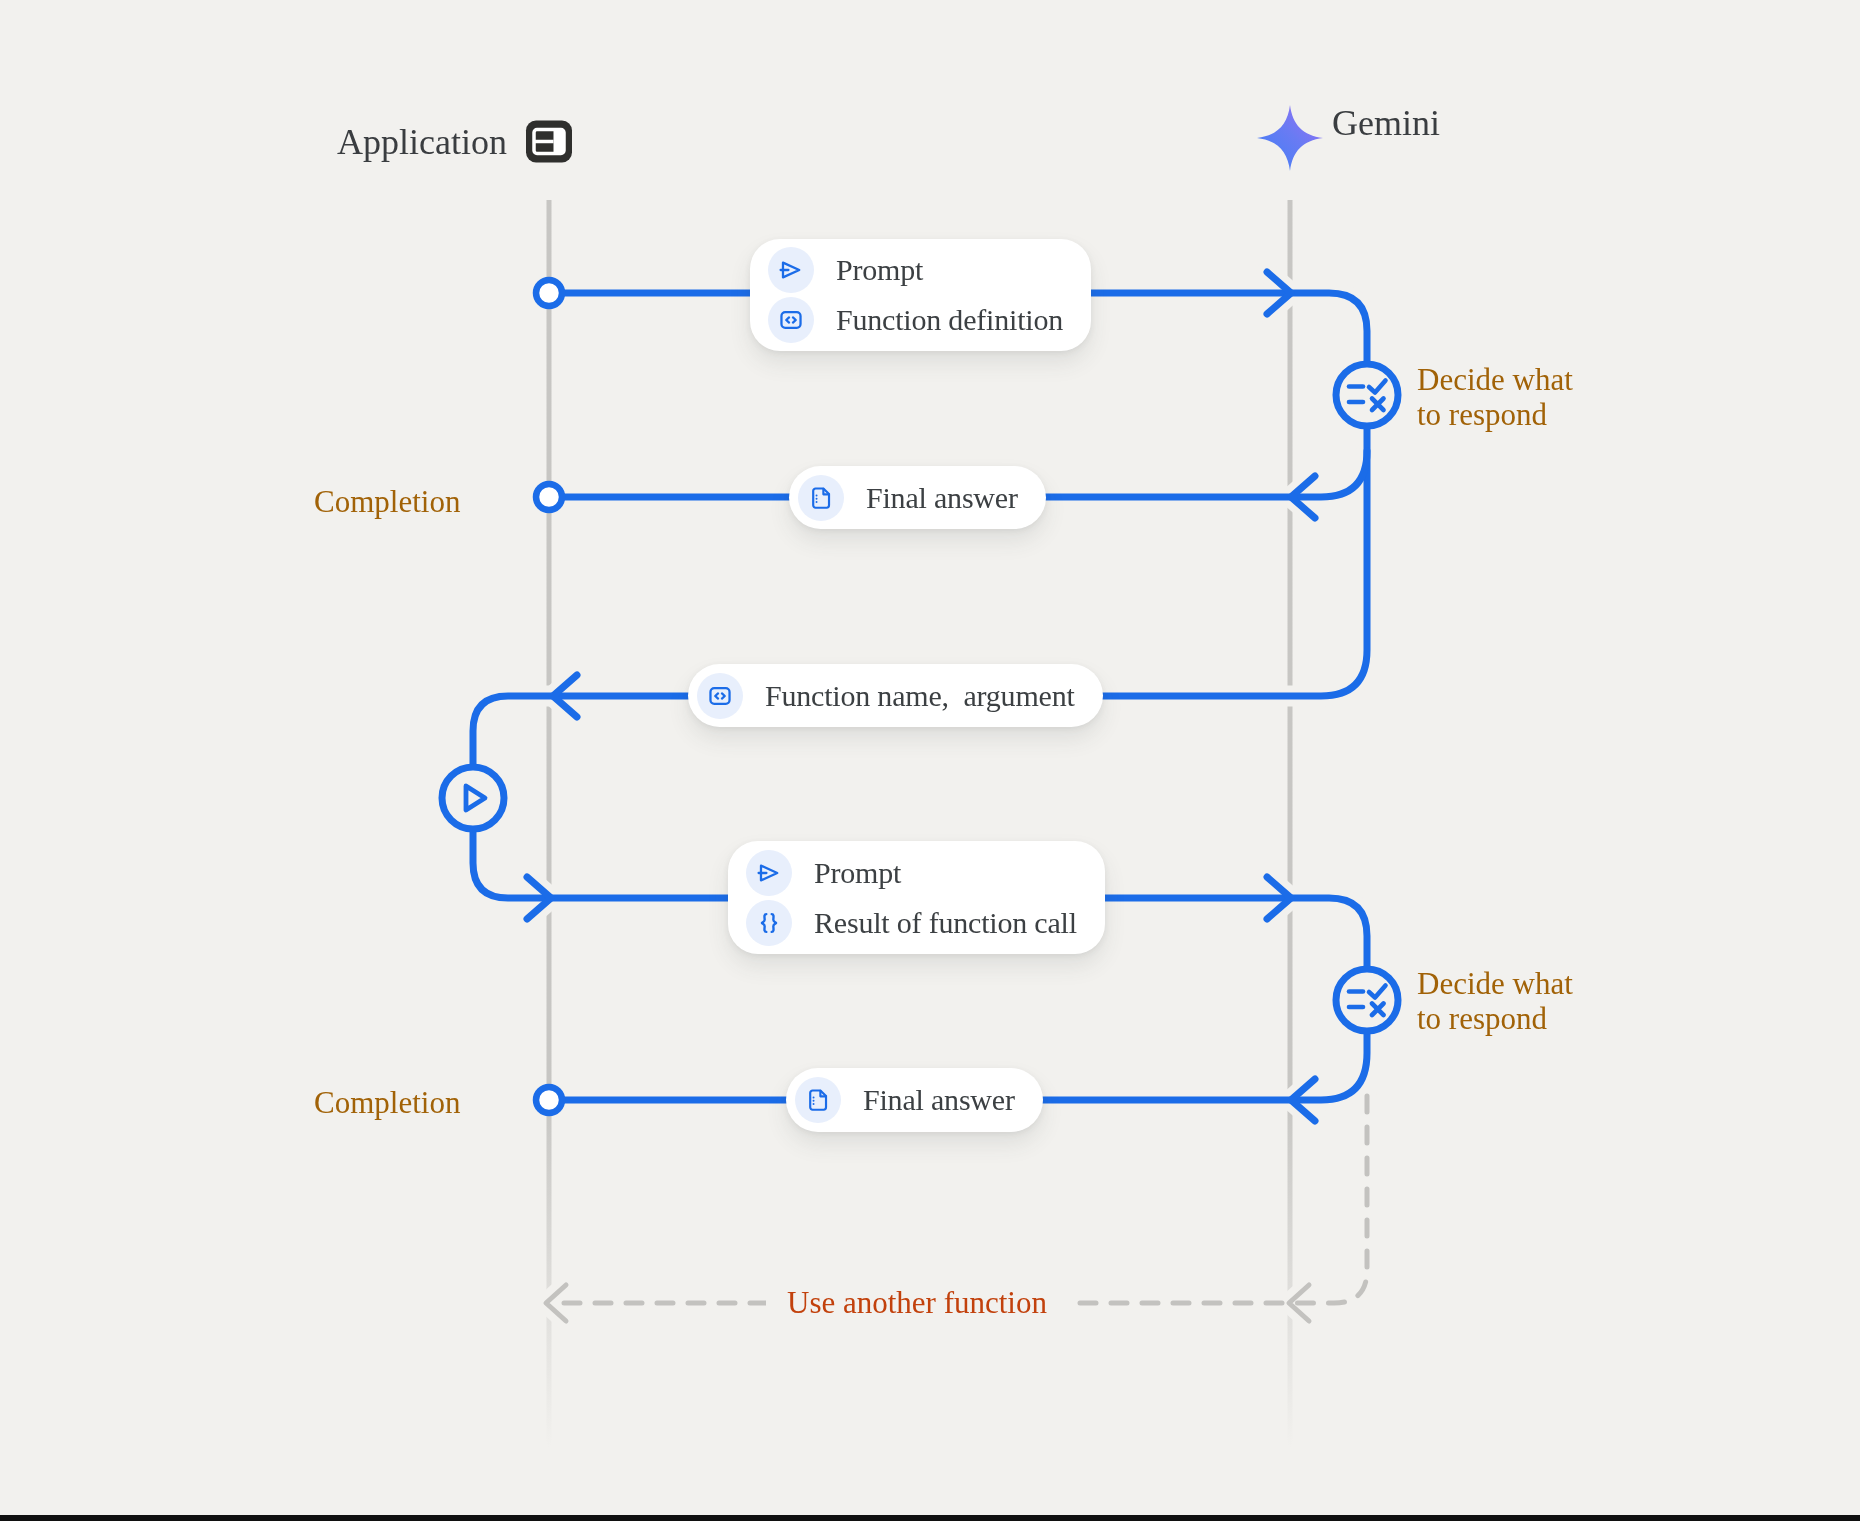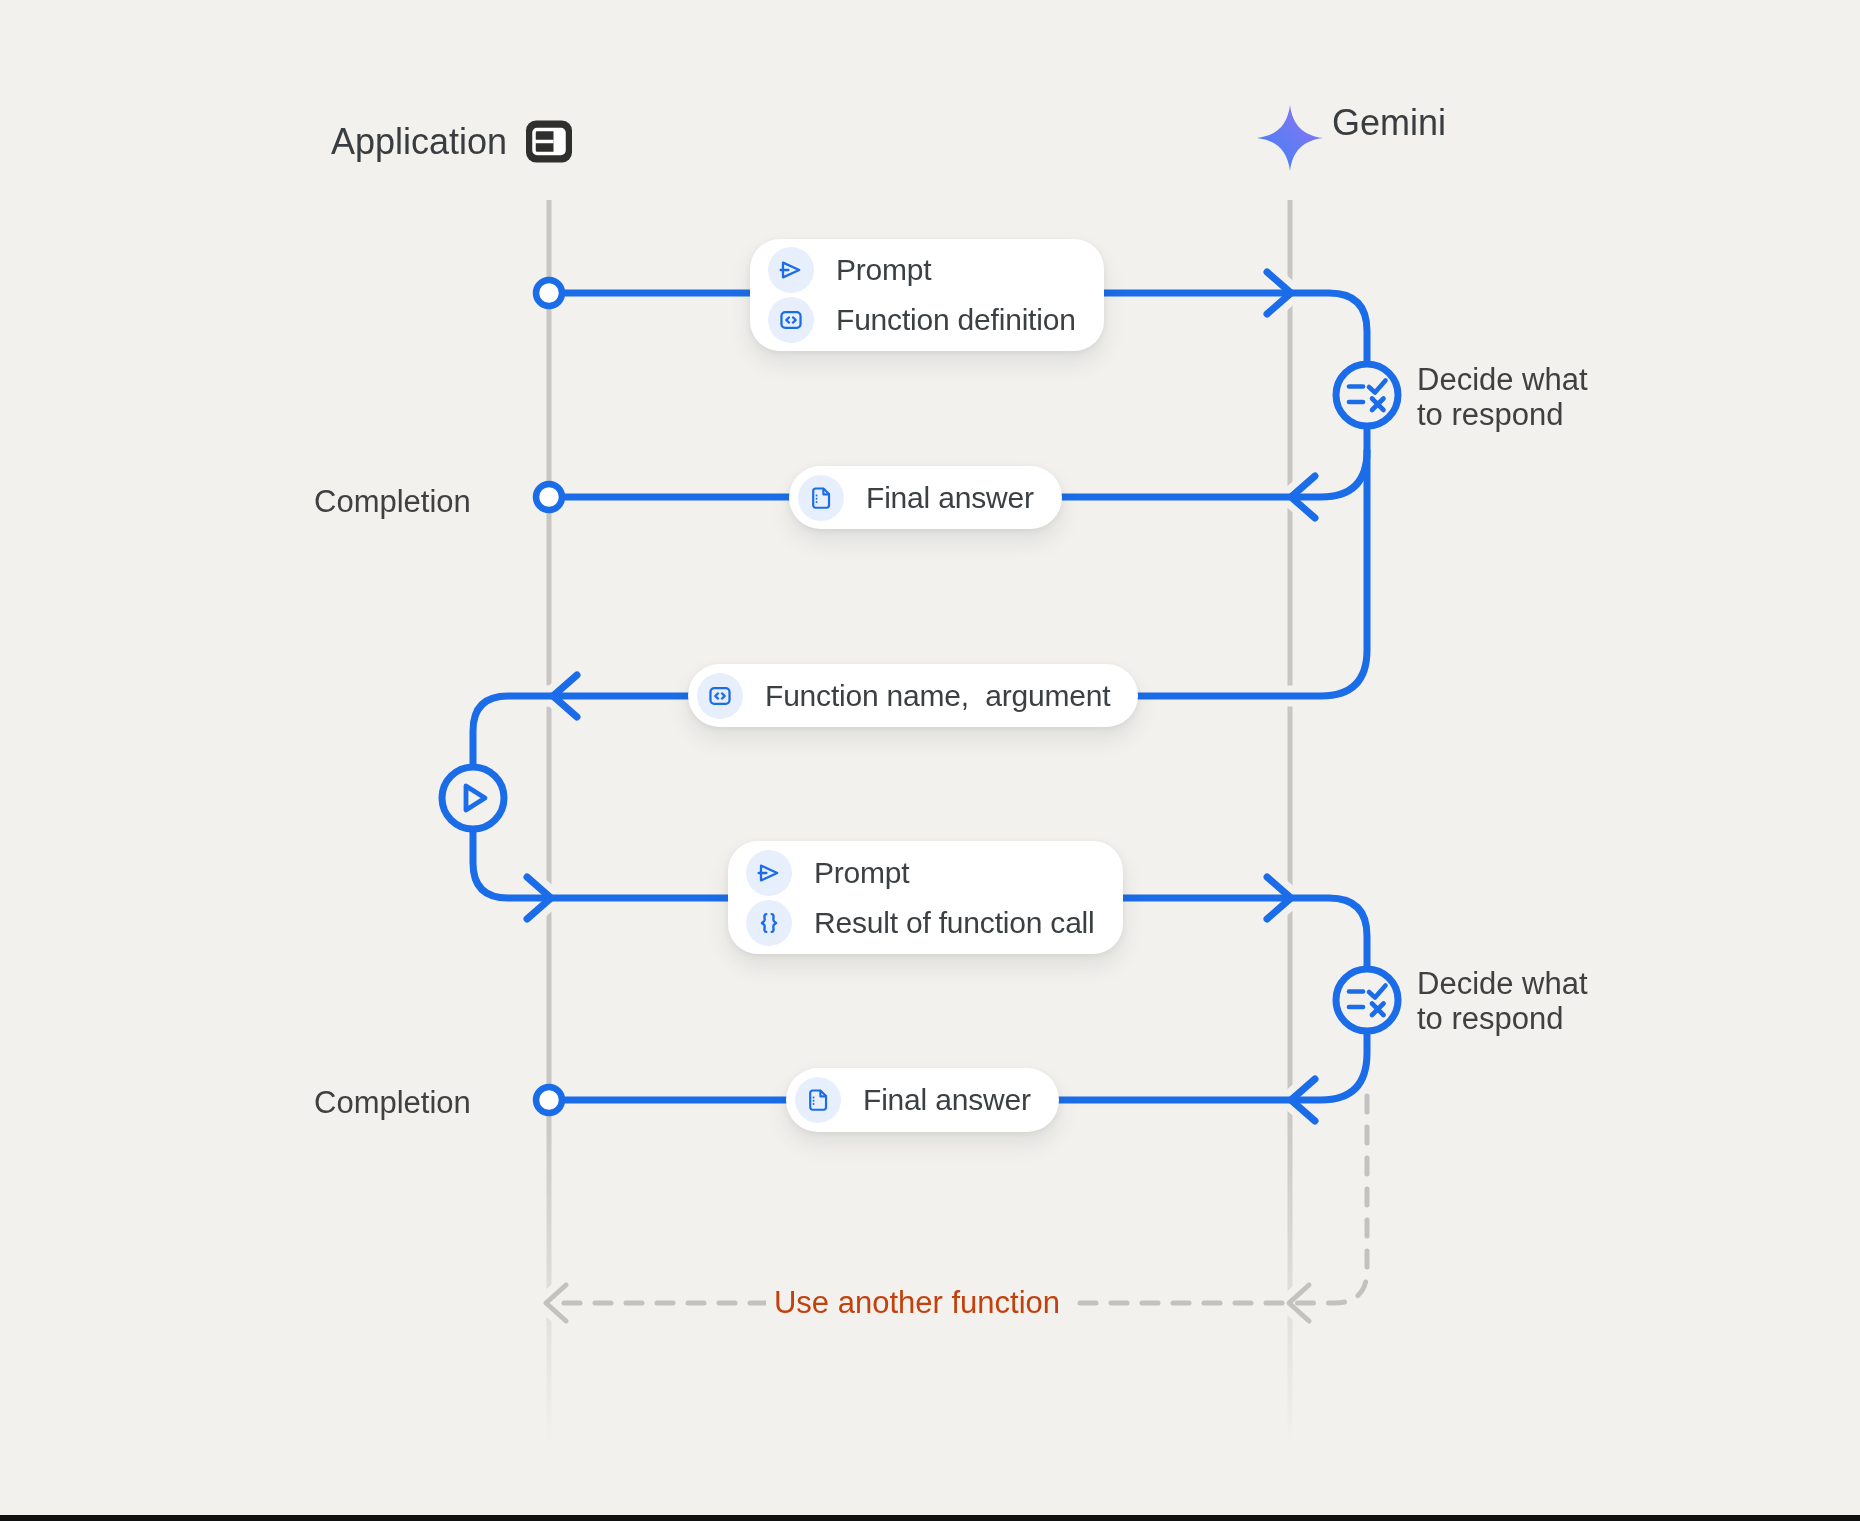--- a/index.html
+++ b/index.html
@@ -1,29 +1,29 @@
 <!DOCTYPE html>
 <html><head>
 <meta charset="utf-8">
 <style>
   html,body{margin:0;padding:0;background:#e9e8e6;}
   .stage{
     position:relative;width:1860px;height:1521px;overflow:hidden;
     background:#f2f1ee;
-    font-family:Liberation Sans, sans-serif;
+    font-family:Liberation Serif, serif;
     -webkit-font-smoothing:antialiased;
   }
   .stage svg.wires{position:absolute;left:0;top:0;}
   .abs{position:absolute;}
   
   .actor-label{font-size:36px;font-weight:500;color:#3a3d40;line-height:46px;white-space:nowrap;}
   .h-app{left:195px;top:119px;width:312px;text-align:right;}
   .h-gem{left:1332px;top:100px;}
   
-  .blue-note{color:#404040;font-size:31px;font-weight:500;line-height:35px;white-space:nowrap;}
+  .blue-note{color:#a16207;font-size:31px;font-weight:500;line-height:35px;white-space:nowrap;}
   .note-right{}
   .completion-1{left:314px;top:484px;width:210px;}
   .completion-2{left:314px;top:1085px;width:210px;}
   .decide-1{left:1417px;top:362px;}
   .decide-2{left:1417px;top:966px;}
   .parse-note{left:141px;top:773px;width:290px;}
   .loop-note{
     left:766px;top:1282px;width:302px;text-align:center;
     font-size:31px;font-weight:500;color:#c2410c;line-height:42px;
     background:#f2f1ee;white-space:nowrap;

